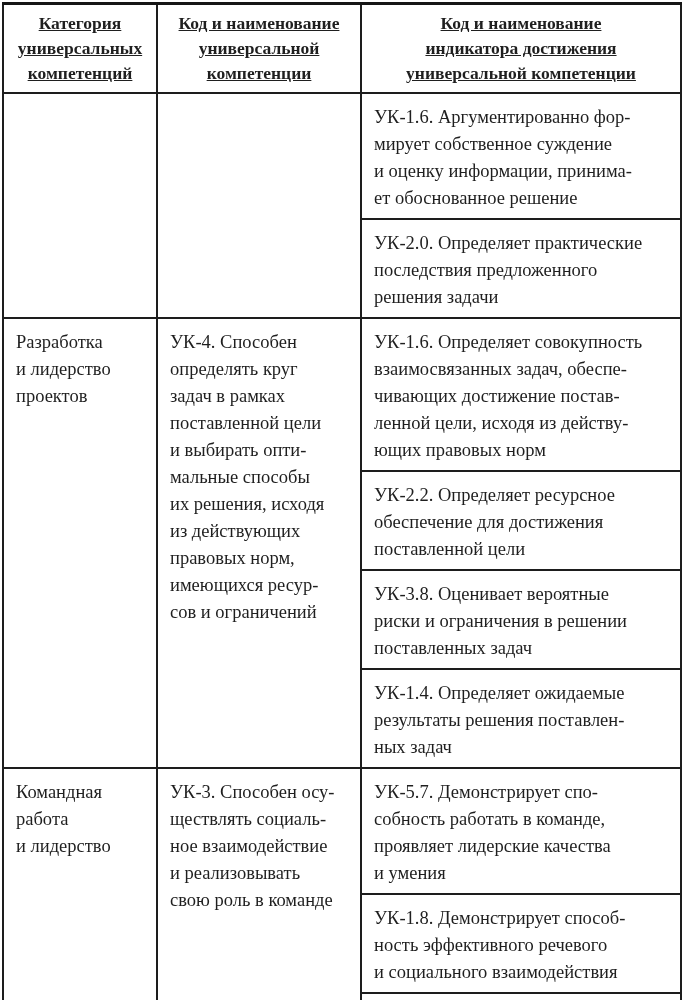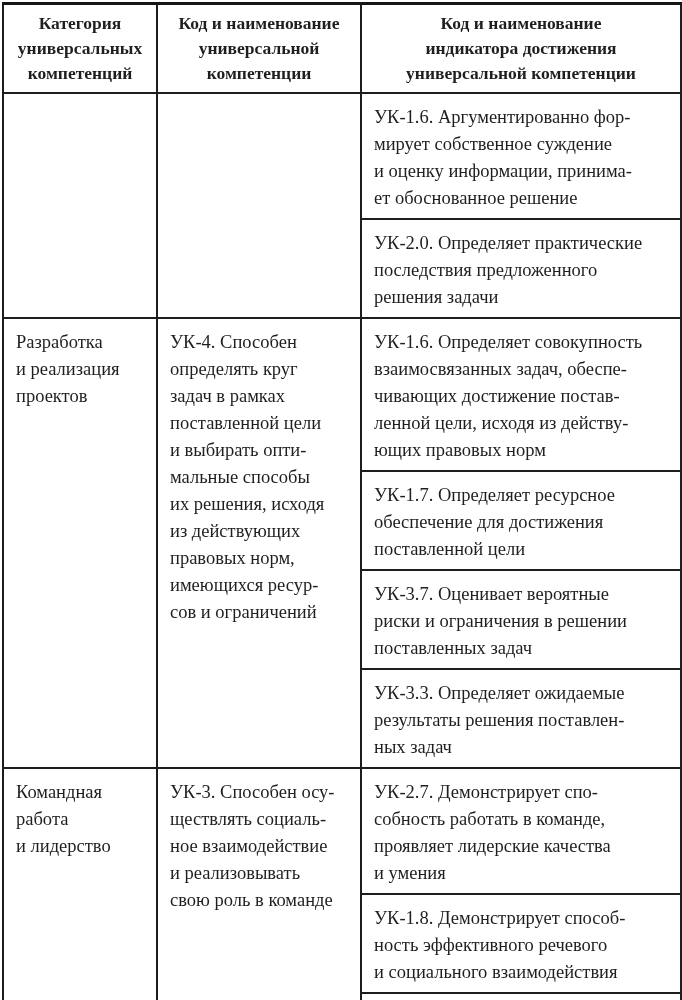--- a/index.html
+++ b/index.html
@@ -27,20 +27,21 @@
 
   th {
     border: 2px solid #1d1d1d;
     font-weight: bold;
     font-size: 17.5px;
     line-height: 25px;
     text-align: center;
     vertical-align: middle;
     padding: 6px 4px;
     white-space: pre-line;
+    text-decoration: underline;
   }
   td {
     border: 2px solid #1d1d1d;
     font-size: 18.5px;
     line-height: 27px;
     vertical-align: top;
     text-align: left;
     padding: 10px 8px 6px 12px;
     white-space: pre-line;
   }
@@ -89,65 +90,65 @@
 ет обоснованное решение</td>
       </tr>
       <tr class="r2">
         <td>УК-2.0. Определяет практические
 последствия предложенного
 решения задачи</td>
       </tr>
 
       <tr class="r3">
         <td rowspan="4">Разработка
-и реализация
+и лидерство
 проектов</td>
         <td rowspan="4">УК-4. Способен
 определять круг
 задач в рамках
 поставленной цели
 и выбирать опти-
 мальные способы
 их решения, исходя
 из действующих
 правовых норм,
 имеющихся ресур-
 сов и ограничений</td>
         <td>УК-1.6. Определяет совокупность
 взаимосвязанных задач, обеспе-
 чивающих достижение постав-
 ленной цели, исходя из действу-
 ющих правовых норм</td>
       </tr>
       <tr class="r4">
-        <td>УК-1.7. Определяет ресурсное
+        <td>УК-2.2. Определяет ресурсное
 обеспечение для достижения
 поставленной цели</td>
       </tr>
       <tr class="r5">
-        <td>УК-3.7. Оценивает вероятные
+        <td>УК-3.8. Оценивает вероятные
 риски и ограничения в решении
 поставленных задач</td>
       </tr>
       <tr class="r6">
-        <td>УК-3.3. Определяет ожидаемые
+        <td>УК-1.4. Определяет ожидаемые
 результаты решения поставлен-
 ных задач</td>
       </tr>
 
       <tr class="r7">
         <td rowspan="3">Командная
 работа
 и лидерство</td>
         <td rowspan="3">УК-3. Способен осу-
 ществлять социаль-
 ное взаимодействие
 и реализовывать
 свою роль в команде</td>
-        <td>УК-2.7. Демонстрирует спо-
+        <td>УК-5.7. Демонстрирует спо-
 собность работать в команде,
 проявляет лидерские качества
 и умения</td>
       </tr>
       <tr class="r8">
         <td>УК-1.8. Демонстрирует способ-
 ность эффективного речевого
 и социального взаимодействия</td>
       </tr>
       <tr class="r9">

